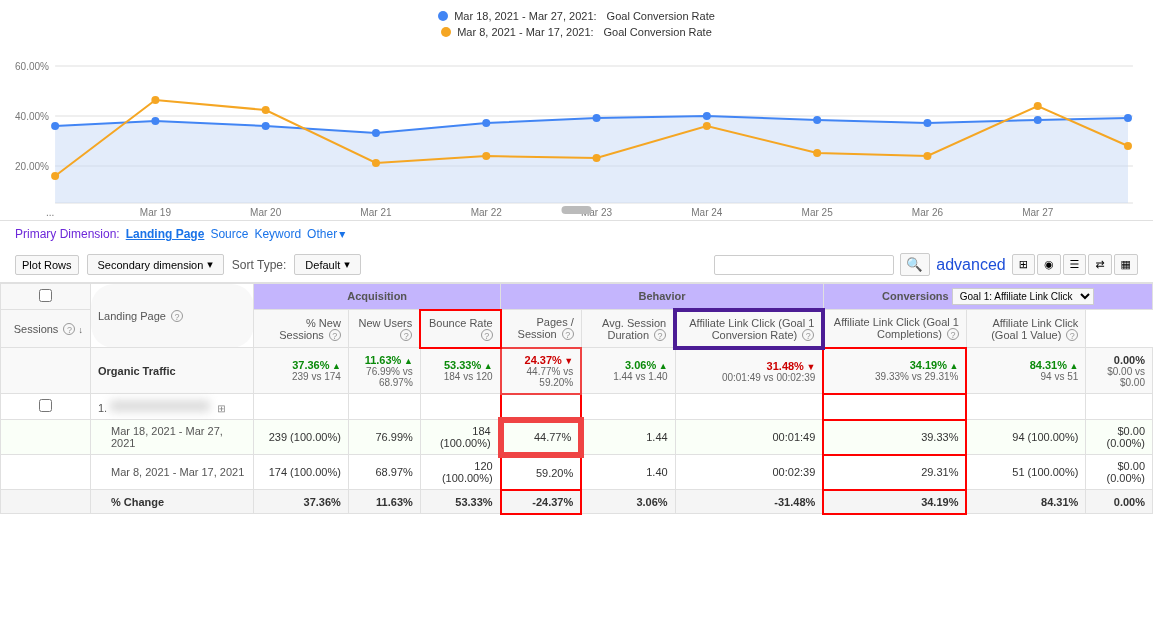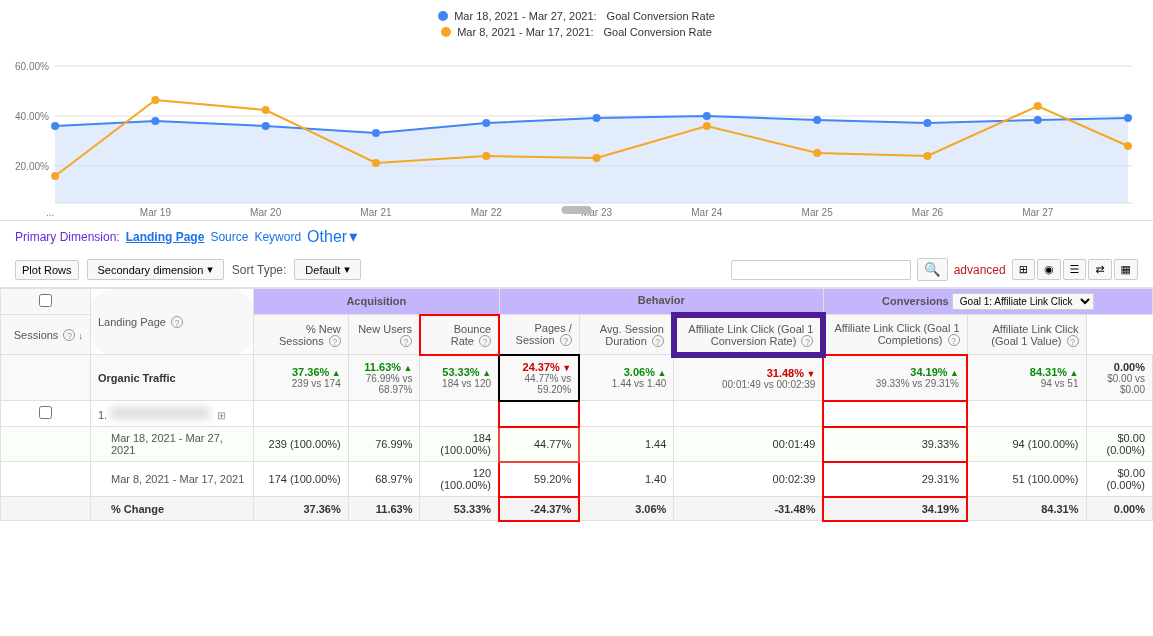--- a/index.html
+++ b/index.html
@@ -8,31 +8,31 @@
     
     .chart-area { padding: 10px 15px 0 15px; position: relative; height: 220px; }
     .chart-legend { display: flex; flex-direction: column; gap: 4px; margin-bottom: 20px; align-items: center; }
     .legend-item { display: flex; align-items: center; gap: 6px; font-size: 11px; }
     .legend-dot { width: 10px; height: 10px; border-radius: 50%; }
     .legend-dot.blue { background: #4285f4; }
     .legend-dot.orange { background: #f5a623; }
     .chart-svg-container { width: 100%; height: 160px; position: relative; }
     .dim-link { color: #1a73e8; font-size: 12px; text-decoration: none; cursor: pointer; }
     .dim-link.active { font-weight: bold; text-decoration: underline; }
-    .dim-link-other { color: #1a73e8; font-size: 16px; display: flex; align-items: center; gap: 2px; cursor: pointer; }
+    .dim-link-other { color: #1a73e8; font-size: 12px; display: flex; align-items: center; gap: 2px; cursor: pointer; }
 
     
     .filter-bar { display: flex; align-items: center; padding: 6px 15px; gap: 8px; border-bottom: 1px solid #e0e0e0; }
     .btn-plot { border: 1px solid #ccc; background: #f8f8f8; padding: 3px 6px; font-size: 11px; cursor: pointer; border-radius: 2px; }
     .dropdown-btn { border: 1px solid #ccc; background: #f8f8f8; padding: 3px 10px; font-size: 11px; cursor: pointer; border-radius: 2px; display: flex; align-items: center; gap: 4px; }
     .sort-label { font-size: 12px; color: #555; }
     .search-container { margin-left: auto; display: flex; align-items: center; gap: 6px; }
     .search-input { border: 1px solid #ccc; padding: 3px 8px; font-size: 11px; width: 180px; border-radius: 2px; }
     .search-btn { border: 1px solid #ccc; background: #f8f8f8; padding: 3px 6px; cursor: pointer; border-radius: 2px; }
-    .advanced-link { color: #b91c1c; font-size: 12px; cursor: pointer; }
+    .advanced-link { color: #1d4ed8; font-size: 16px; cursor: pointer; }
     .view-icons { display: flex; gap: 2px; }
     .view-icon-btn { border: 1px solid #ccc; background: #f8f8f8; padding: 3px 6px; cursor: pointer; font-size: 11px; border-radius: 2px; }
 
     
     .table-container { overflow-x: auto; }
     table { width: 100%; border-collapse: collapse; font-size: 11px; }
     th, td { border: 1px solid #e0e0e0; padding: 5px 7px; text-align: right; vertical-align: middle; }
     th { background: #f8f8f8; font-weight: normal; color: #555; }
     td.left, th.left { text-align: left; }
     .group-header { background: #c4b5fd; font-weight: bold; text-align: center; padding: 4px; }
@@ -199,21 +199,21 @@
           <span class="help-icon">?</span>
         </th>
         <th>
           <span>Pages / Session</span>
           <span class="help-icon">?</span>
         </th>
         <th>
           <span>Avg. Session Duration</span>
           <span class="help-icon">?</span>
         </th>
-        <th style="border:6px solid #4c1d95;margin-top:26px;">
+        <th style="border:4px solid #4c1d95;margin-top:26px;">
           <span>Affiliate Link Click (Goal 1 Conversion Rate)</span>
           <span class="help-icon">?</span>
         </th>
         <th>
           <span>Affiliate Link Click (Goal 1 Completions)</span>
           <span class="help-icon">?</span>
         </th>
         <th>
           <span>Affiliate Link Click (Goal 1 Value)</span>
           <span class="help-icon">?</span>
@@ -232,21 +232,21 @@
           <span class="sub-text">239 vs 174</span>
         </td>
         <td>
           <span class="green arrow-up">11.63%</span>
           <span class="sub-text">76.99% vs 68.97%</span>
         </td>
         <td>
           <span class="green arrow-up">53.33%</span>
           <span class="sub-text">184 vs 120</span>
         </td>
-        <td style="border:2px solid #000000;">
+        <td style="border:2px solid #ef4444;">
           <span class="red arrow-down">24.37%</span>
           <span class="sub-text">44.77% vs 59.20%</span>
         </td>
         <td>
           <span class="green arrow-up">3.06%</span>
           <span class="sub-text">1.44 vs 1.40</span>
         </td>
         <td>
           <span class="red arrow-down">31.48%</span>
           <span class="sub-text">00:01:49 vs 00:02:39</span>
@@ -282,21 +282,21 @@
         <td></td>
         <td></td>
       </tr>
 
       <tr style="background:#fafff8;">
         <td></td>
         <td class="left" style="padding-left:20px; color:#555;">Mar 18, 2021 - Mar 27, 2021</td>
         <td>239 (100.00%)</td>
         <td>76.99%</td>
         <td>184 (100.00%)</td>
-        <td style="border:2px solid #ef4444;margin-left:11px;">44.77%</td>
+        <td style="border:6px solid #ef4444;margin-left:11px;">44.77%</td>
         <td>1.44</td>
         <td>00:01:49</td>
         <td style="border:2px solid red;">39.33%</td>
         <td>94 (100.00%)</td>
         <td>$0.00 (0.00%)</td>
       </tr>
 
       <tr>
         <td></td>
         <td class="left" style="padding-left:20px; color:#555;">Mar 8, 2021 - Mar 17, 2021</td>

